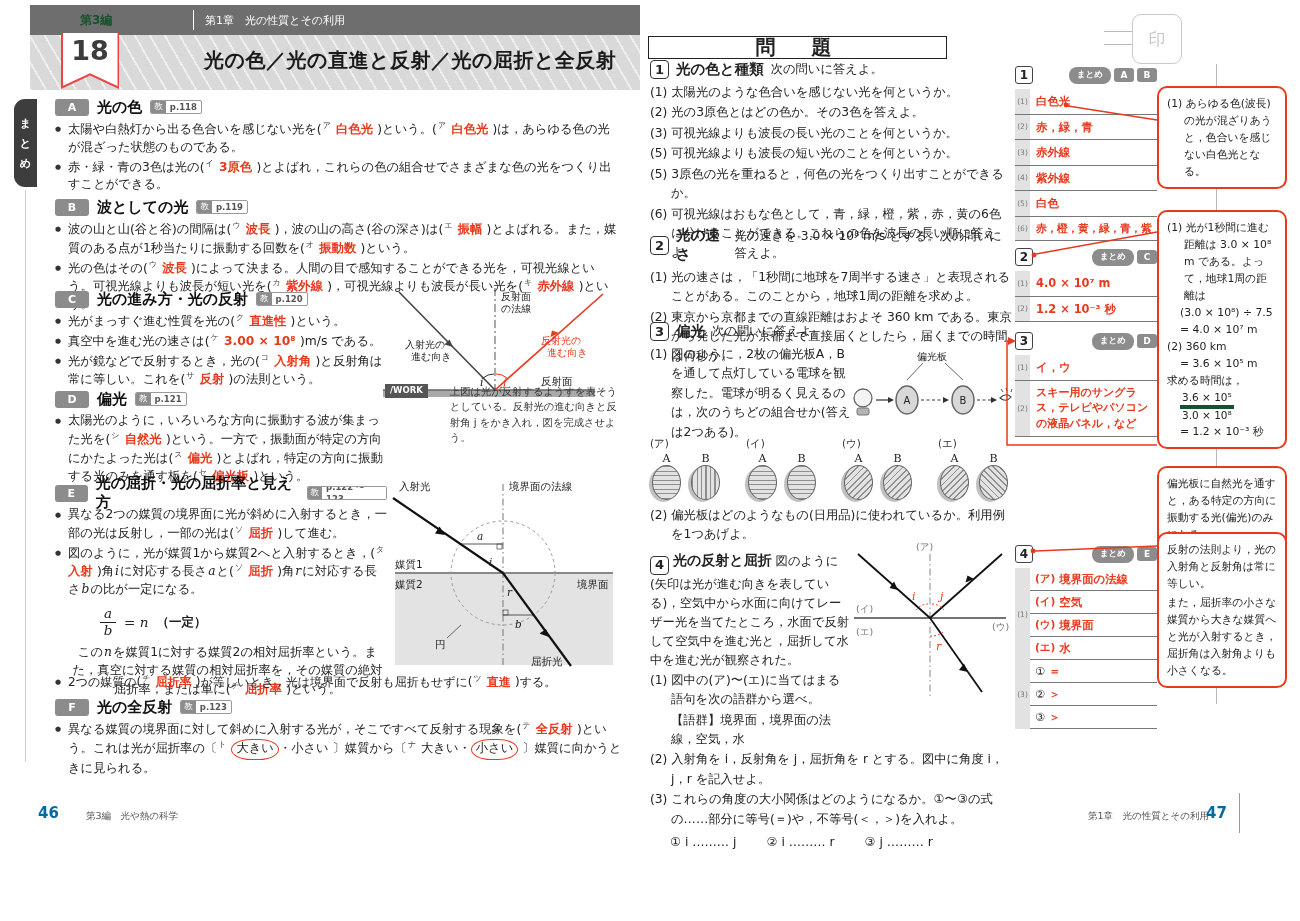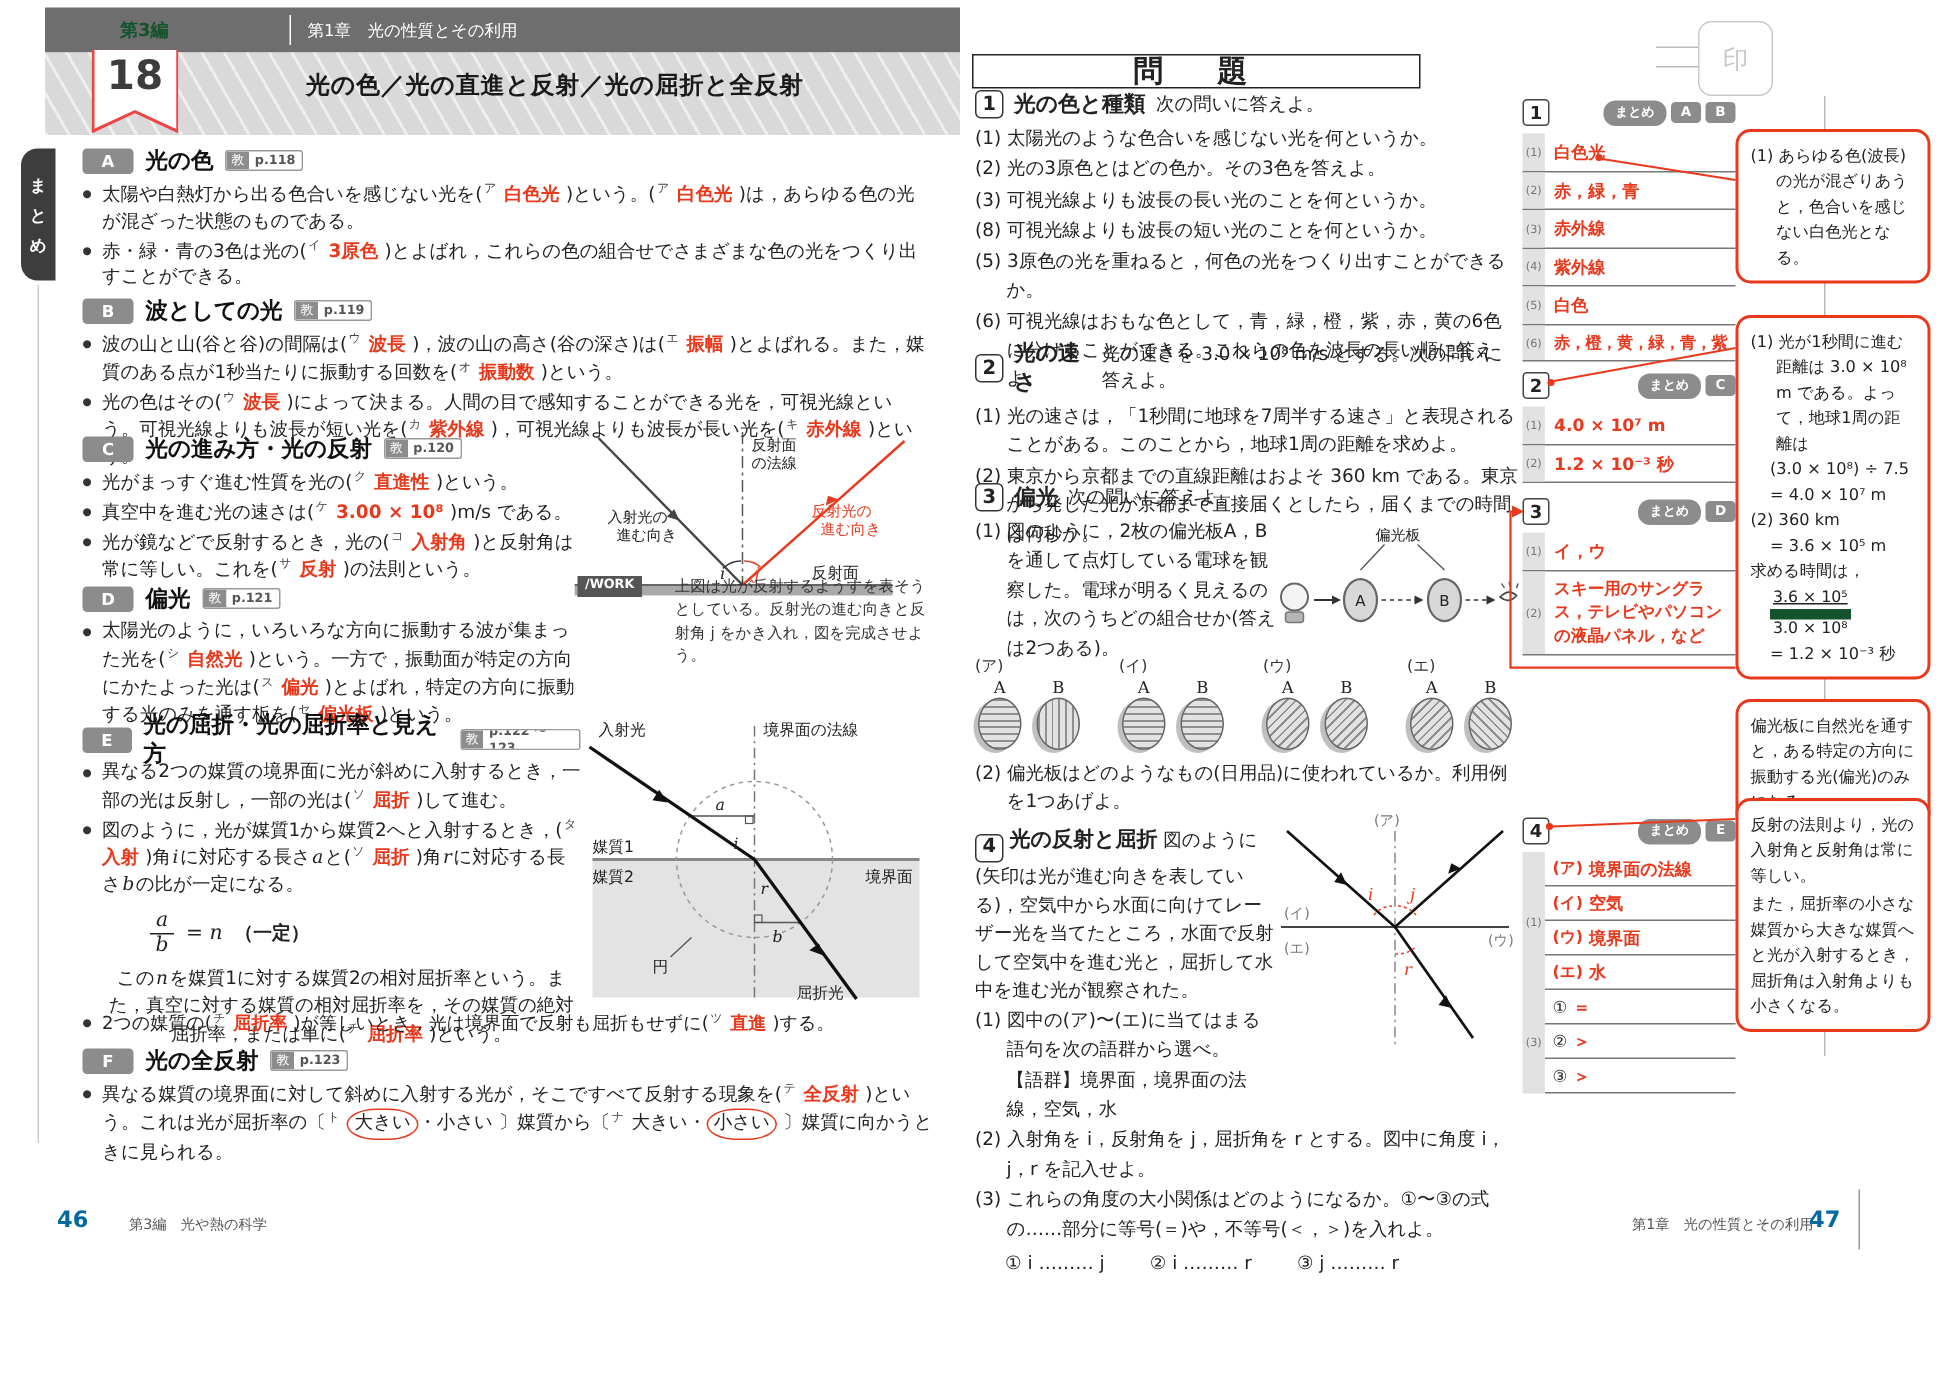--- a/index.html
+++ b/index.html
@@ -17,21 +17,21 @@
   .hdr-divider { left:193px; top:10px; width:1px; height:20px; background:#fff; }
   .hdr-chapter { left:205px; top:13px; color:#fff; font-size:11px; }
   .hdr-band { left:30px; top:35px; width:610px; height:55px; background:#d9d9d9;
     background-image:repeating-linear-gradient(60deg, rgba(255,255,255,.55) 0 2px, rgba(255,255,255,0) 2px 13px); }
   .ribbon-outer { left:61px; top:33px; width:58px; height:56px; background:#ef4444;
     clip-path:polygon(0 0,100% 0,100% 100%,50% 76%,0 100%); }
   .ribbon-inner { position:absolute; left:1.5px; top:0; width:55px; height:53px; background:#fff;
     clip-path:polygon(0 0,100% 0,100% 100%,50% 76%,0 100%);
     display:flex; justify-content:center; }
   .ribbon-num { font-size:27px; font-weight:bold; color:#3c3c3c; margin-top:2px; }
-  .lesson-title { left:204px; top:47px; font-size:16px; font-weight:bold; color:#1a1a1a; letter-spacing:.5px; }
+  .lesson-title { left:204px; top:47px; font-size:20px; font-weight:bold; color:#1a1a1a; letter-spacing:.5px; }
 
   
   .side-tab { left:14px; top:99px; width:23px; height:88px; background:#3d3d3d;
     border-radius:11px 0 0 11px; display:flex; flex-direction:column; align-items:center;
     justify-content:center; gap:5px; color:#fff; font-size:11px; font-weight:bold; }
   .side-line { left:25px; top:190px; width:1px; height:572px; background:#ccc; }
 
   
   .section { position:absolute; left:55px; }
   .sec-head { display:flex; align-items:center; gap:8px; height:20px; margin-bottom:3px; }
@@ -125,21 +125,21 @@
   .g-pre.black { color:#222; font-weight:normal; font-size:11px; }
   .g-val { color:#e8391d; font-weight:bold; font-size:11.4px; }
 
   
   .note { position:absolute; left:1157px; width:130px; border:2.5px solid #e8391d; border-radius:10px;
     background:#fff; padding:7px 8px; font-size:10.8px; line-height:1.58; color:#222; }
   .note .hang { padding-left:17px; text-indent:-17px; }
   .note .ind { padding-left:13px; }
   .note2-frac { display:inline-flex; flex-direction:column; align-items:center; line-height:1.3;
     margin-left:13px; font-size:10.5px; }
-  .note2-frac .top { border-bottom:7px solid #14532d; padding:0 2px;text-decoration:underline; }
+  .note2-frac .top { border-bottom:4px solid #14532d; padding:0 2px; }
   .note-p + .note-p { margin-top:2px; }
 
   svg text { font-family:"DejaVu Sans","Liberation Sans",sans-serif; }
   .ital { font-family:"DejaVu Serif","Liberation Serif",serif; font-style:italic; }
 </style>
 </head>
 <body>
 
 <div class="page">
 
@@ -315,21 +315,21 @@
 
   <div class="problem" style="top:60px;">
     <div class="ptitle">
       <span class="pnum">1</span>
       <span class="pname">光の色と種類</span>
       <span class="plead">次の問いに答えよ。</span>
     </div>
     <div class="pitem">(1) 太陽光のような色合いを感じない光を何というか。</div>
     <div class="pitem">(2) 光の3原色とはどの色か。その3色を答えよ。</div>
     <div class="pitem">(3) 可視光線よりも波長の長い光のことを何というか。</div>
-    <div class="pitem">(8) 可視光線よりも波長の短い光のことを何というか。</div>
+    <div class="pitem">(5) 可視光線よりも波長の短い光のことを何というか。</div>
     <div class="pitem">(5) 3原色の光を重ねると，何色の光をつくり出すことができるか。</div>
     <div class="pitem">(6) 可視光線はおもな色として，青，緑，橙，紫，赤，黄の6色に分けることができる。これらの色を波長の長い順に答えよ。</div>
   </div>
 
   <div class="problem" style="top:226px;">
     <div class="ptitle">
       <span class="pnum">2</span>
       <span class="pname">光の速さ</span>
       <span class="plead">光の速さを 3.0 × 10⁸ m/s とする。次の問いに答えよ。</span>
     </div>

